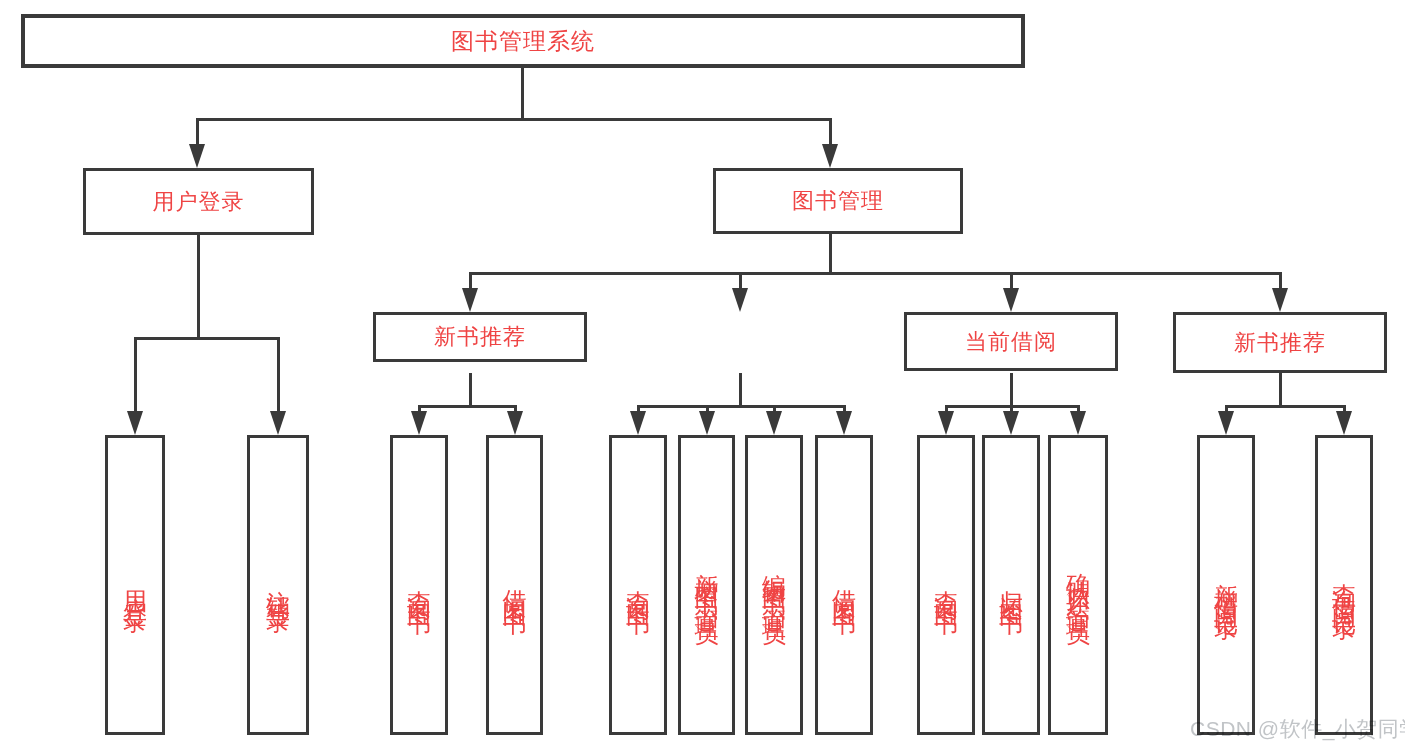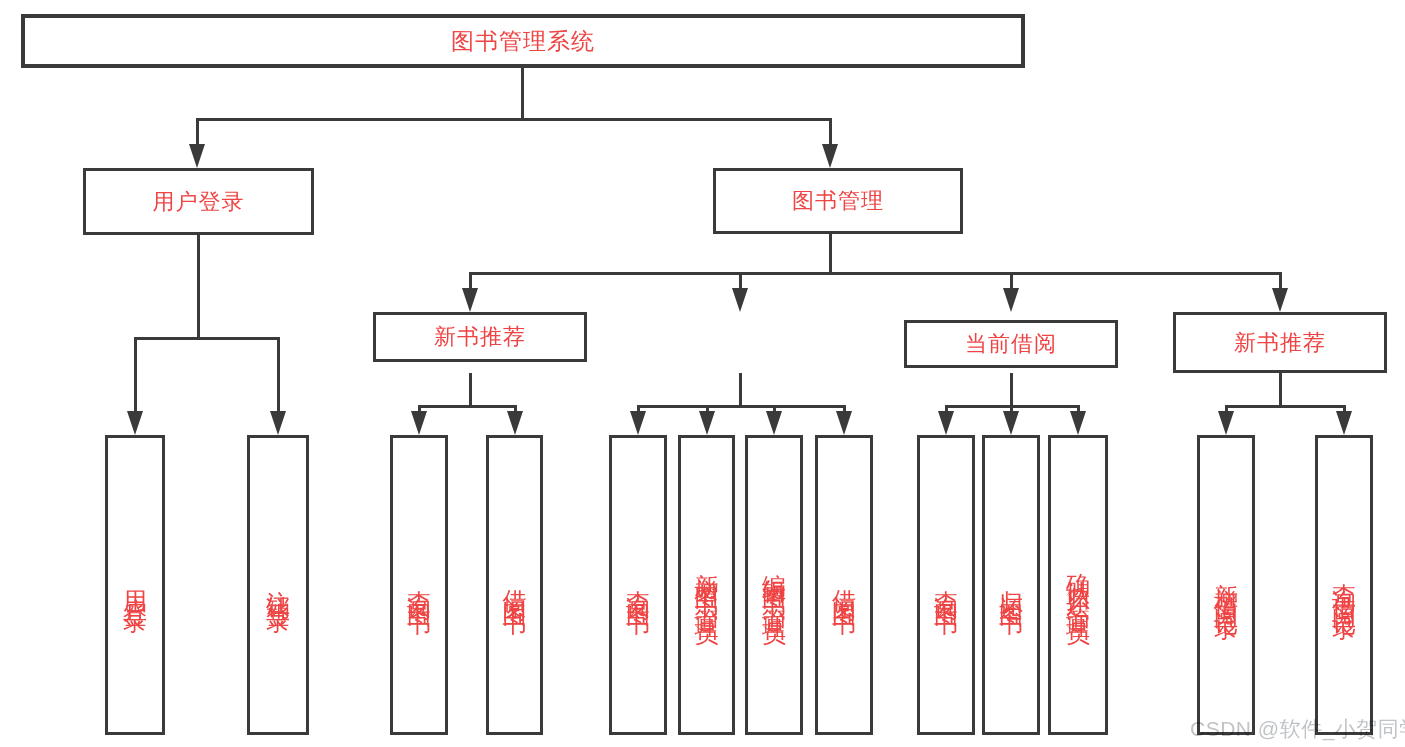--- a/index.html
+++ b/index.html
@@ -72,21 +72,21 @@
 <body>
 
 <div class="canvas">
 
   <div class="node root" style="left:21px; top:14px; width:1004px; height:54px;">图书管理系统</div>
 
   <div class="node h-node" style="left:83px; top:168px; width:231px; height:67px;">用户登录</div>
   <div class="node h-node" style="left:713px; top:168px; width:250px; height:66px;">图书管理</div>
 
   <div class="node h-node" style="left:373px; top:312px; width:214px; height:50px;">新书推荐</div>
-  <div class="node h-node" style="left:904px; top:320px; width:214px; height:48px;">当前借阅</div>
+  <div class="node h-node" style="left:904px; top:312px; width:214px; height:59px;">当前借阅</div>
   <div class="node h-node" style="left:1173px; top:312px; width:214px; height:61px;">新书推荐</div>
 
   <div class="node leaf" style="left:105px; top:435px; width:60px; height:300px;">用户登录</div>
   <div class="node leaf" style="left:247px; top:435px; width:62px; height:300px;">注销登录</div>
 
   <div class="node leaf" style="left:390px; top:435px; width:58px; height:300px;">查询图书</div>
   <div class="node leaf" style="left:486px; top:435px; width:57px; height:300px;">借阅图书</div>
 
   <div class="node leaf" style="left:609px; top:435px; width:58px; height:300px;">查询图书</div>
   <div class="node leaf" style="left:678px; top:435px; width:57px; height:300px;">新增图书（管理员）</div>

